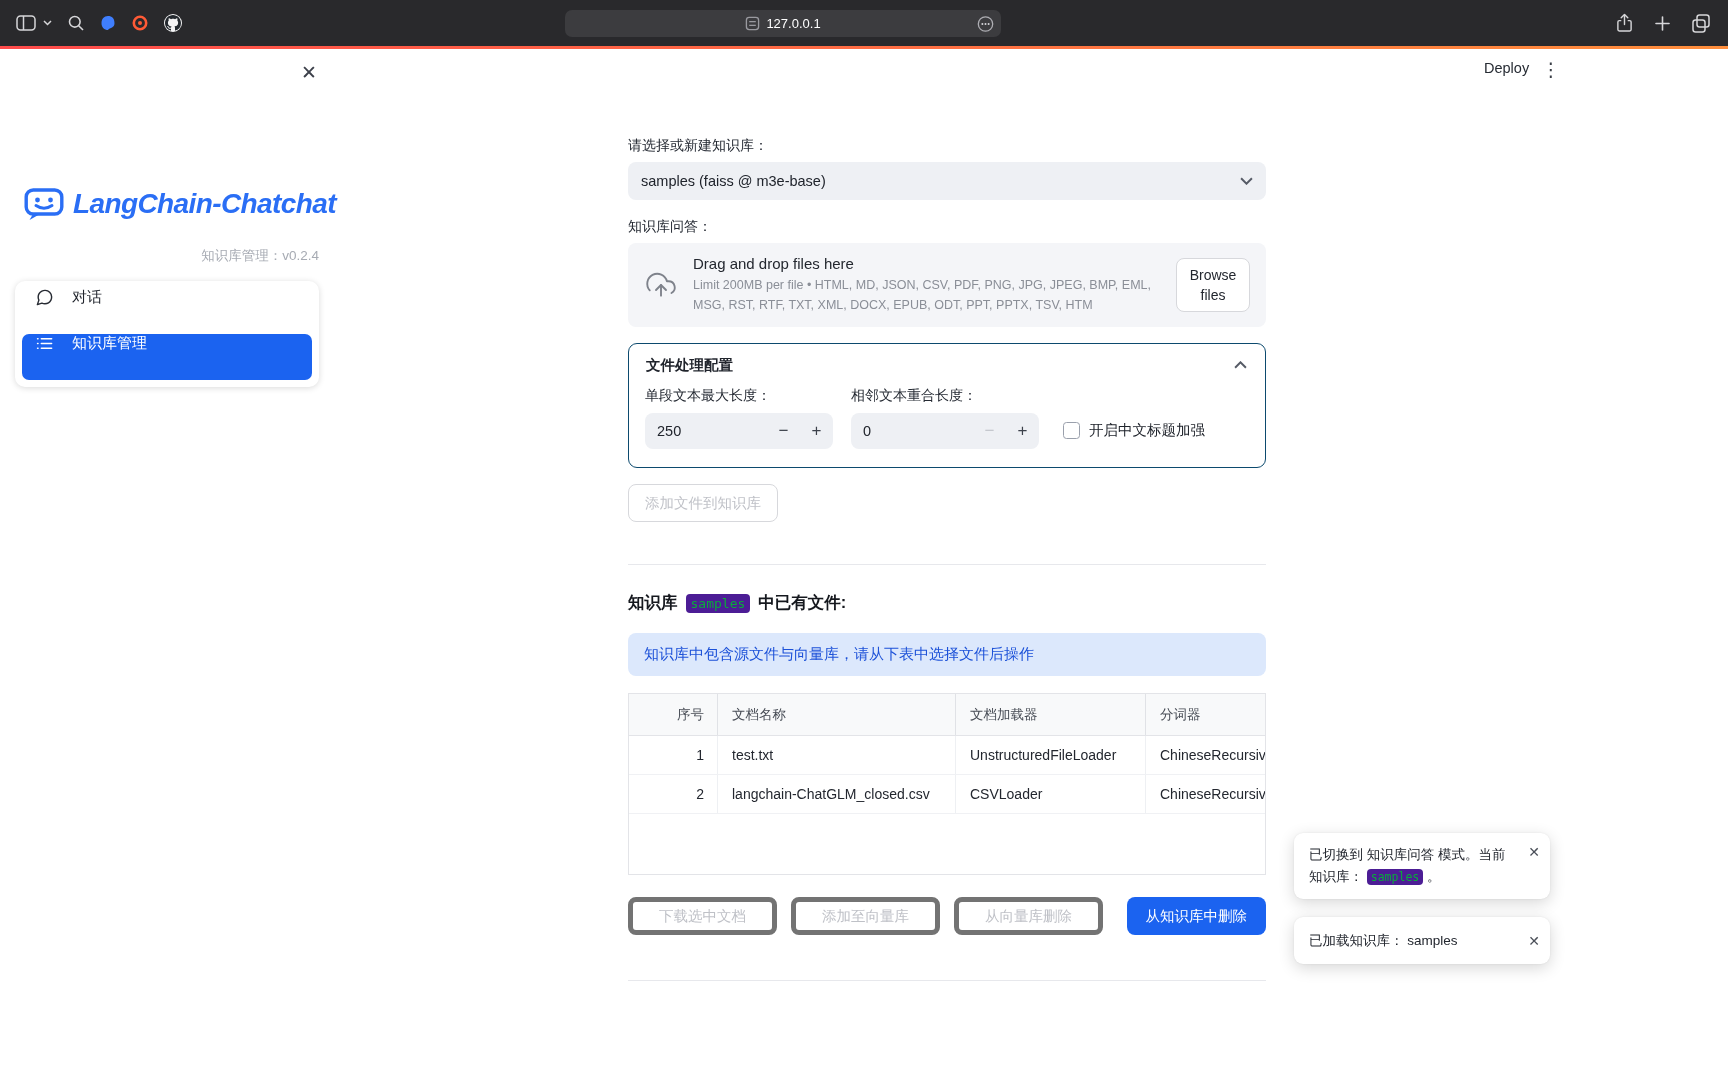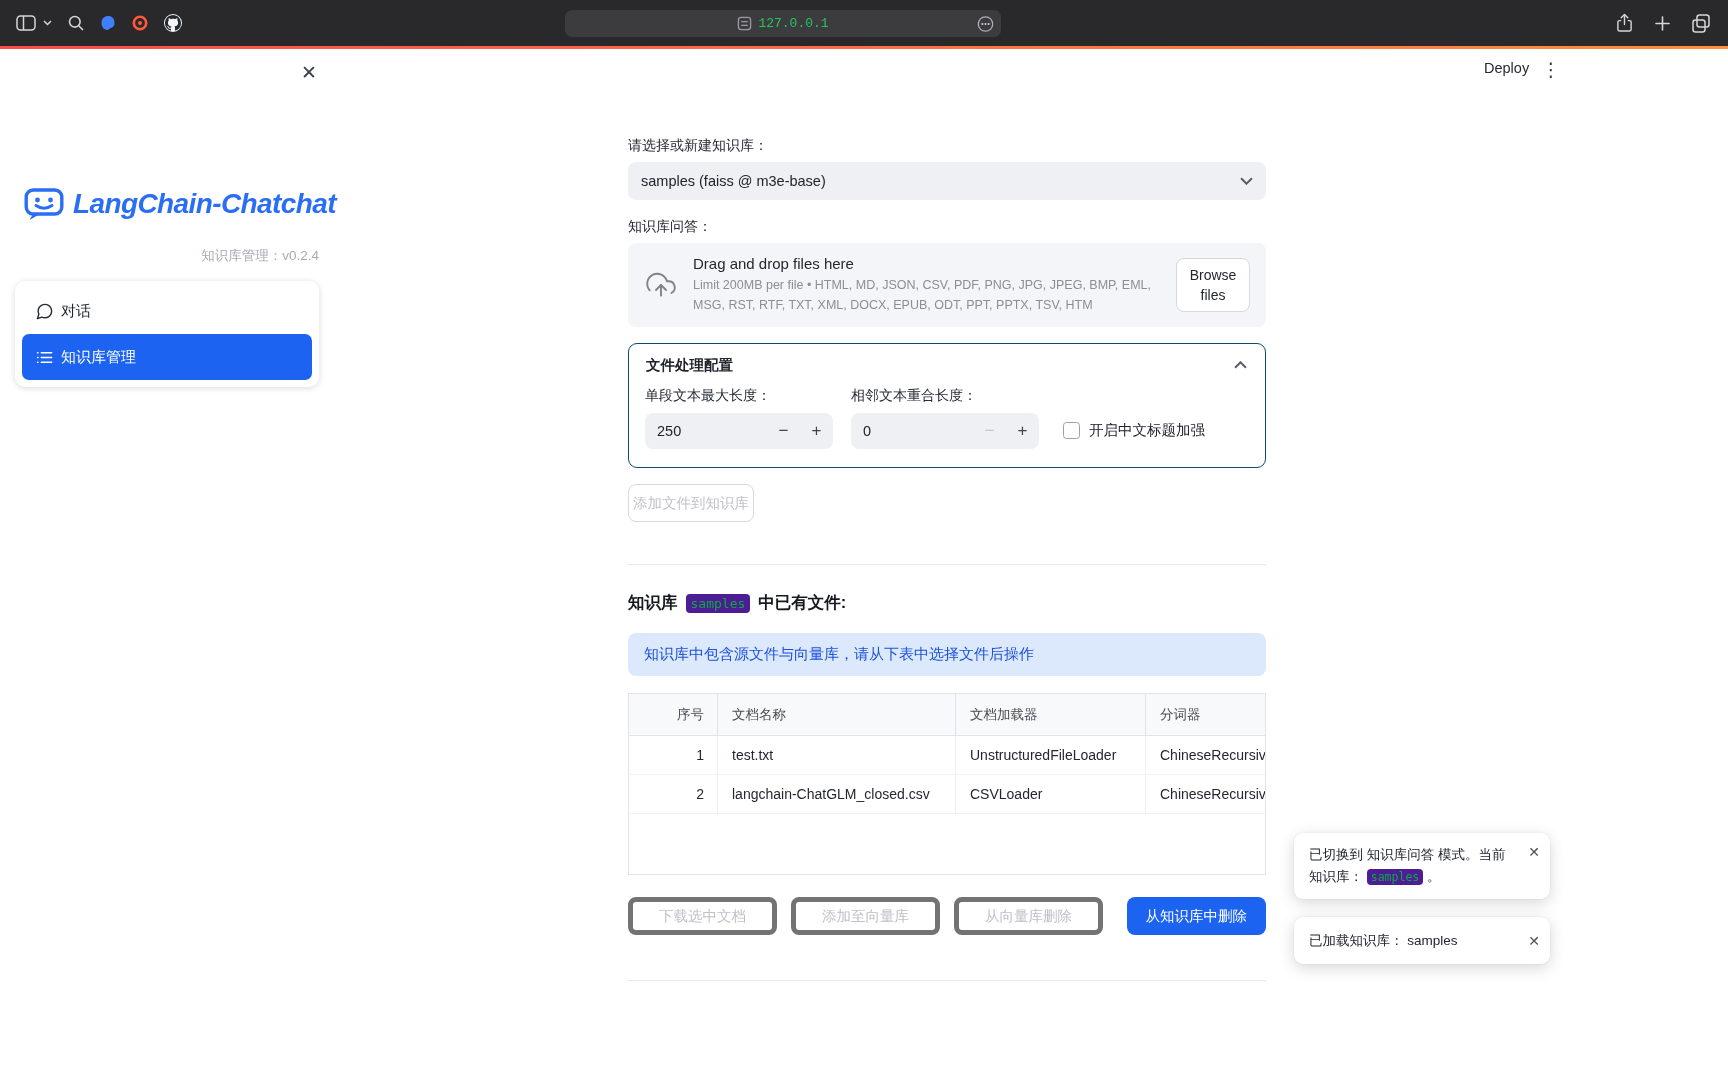--- a/index.html
+++ b/index.html
@@ -15,35 +15,35 @@
   svg{display:block;}
 
   
   .chrome{position:absolute;top:0;left:0;width:100%;height:46px;background:#29292c;z-index:10;}
   .chrome-left{position:absolute;left:16px;top:0;height:46px;display:flex;align-items:center;gap:16px;}
   .chrome-right{position:absolute;right:18px;top:0;height:46px;display:flex;align-items:center;gap:22px;}
   .chrome .icon-btn{display:flex;align-items:center;justify-content:center;cursor:pointer;}
   .toggle-group{display:flex;align-items:center;gap:7px;}
   .url-bar{
     position:absolute;left:565px;top:10px;width:436px;height:27px;background:#3c3c3f;border-radius:7px;
-    color:#22c55e;font-size:13px;display:flex;align-items:center;justify-content:center;gap:6px;cursor:text;font-family:Liberation Mono, monospace;
+    color:#ffffff;font-size:13px;display:flex;align-items:center;justify-content:center;gap:6px;cursor:text;
   }
   .ellipsis-btn{position:absolute;right:7px;top:50%;transform:translateY(-50%);}
   .deco{position:absolute;top:46px;left:0;width:100%;height:3px;background:linear-gradient(90deg,#ff4b4b,#ff8e3c);z-index:9;}
 
   
   .sidebar{position:absolute;left:0;top:49px;width:334px;height:1031px;background:#fff;z-index:3;}
   .sb-close{position:absolute;top:11px;right:13px;width:24px;height:24px;display:flex;align-items:center;justify-content:center;
     font-size:19px;color:#3c404a;cursor:pointer;}
   .logo{position:absolute;top:138px;left:24px;display:flex;align-items:center;gap:9px;}
   .logo-text{font-size:28px;font-weight:700;font-style:italic;color:var(--logo);letter-spacing:-0.6px;white-space:nowrap;}
   .version{position:absolute;top:198px;right:15px;font-size:13.5px;color:#a7abb3;}
   .menu-card{position:absolute;top:232px;left:15px;width:304px;background:#fff;border-radius:10px;
     box-shadow:0 1px 6px rgba(0,0,0,.15);padding:7px;}
-  .menu-item{height:46px;border-radius:7px;display:flex;align-items:center;gap:7px;padding:0 13px;
+  .menu-item{height:46px;border-radius:7px;display:flex;align-items:flex-start;gap:18px;padding:0 13px;
     font-size:15px;color:#20242c;cursor:pointer;}
   .menu-item.active{background:var(--primary);color:#fff;}
 
   
   .deploy{position:absolute;top:60px;left:1484px;font-size:14.5px;color:#262b33;cursor:pointer;z-index:2;}
   .kebab{position:absolute;top:58px;left:1540px;width:22px;height:22px;display:flex;align-items:center;justify-content:center;
     font-size:19px;color:#3a3f47;cursor:pointer;z-index:2;letter-spacing:0;}
 
   
   .main{position:absolute;left:628px;top:49px;width:638px;z-index:1;}
@@ -70,21 +70,21 @@
   .num-input{width:188px;height:36px;background:#eef0f4;border-radius:8px;display:flex;align-items:center;overflow:hidden;}
   .num-val{flex:1;padding-left:12px;font-size:14.5px;color:#20242c;}
   .step{width:33px;height:100%;display:flex;align-items:center;justify-content:center;font-size:17px;color:#3c414b;
     background:none;border:none;cursor:pointer;font-family:inherit;}
   .step.disabled{color:#c3c6cc;}
   .checkbox-ctl{padding-top:25px;margin-left:6px;}
   .cb-row{display:flex;align-items:center;gap:9px;height:36px;cursor:pointer;}
   .cb-box{width:17px;height:17px;border:1.6px solid #9aa0ac;border-radius:3.5px;background:#fff;flex:none;}
   .cb-label{font-size:14.5px;color:#20242c;}
 
-  .add-btn{margin-top:16px;height:38px;padding:0 4px;background:#fff;border:1px solid #d7d8dc;border-radius:8px;
+  .add-btn{margin-top:16px;height:38px;padding:0 16px;background:#fff;border:1px solid #d7d8dc;border-radius:8px;
     font-size:14.5px;color:#c0c2c8;display:inline-flex;align-items:center;font-family:inherit;}
   .divider{border:none;border-top:1px solid #e7e8ec;margin:42px 0 0;}
   .kb-heading{margin-top:27px;font-size:16.5px;font-weight:700;color:#15181e;display:flex;align-items:center;gap:8px;}
   .inline-code{font-family:"DejaVu Sans Mono","Liberation Mono",monospace;font-size:13px;color:var(--green);
     background:#4c1d95;padding:2px 5px;border-radius:4px;font-weight:400;}
   .infobox{margin-top:19px;background:var(--info-bg);border-radius:8px;height:43px;display:flex;align-items:center;
     padding:0 16px;font-size:15px;color:var(--info-text);}
 
   .table{margin-top:17px;width:638px;height:182px;border:1px solid #e3e4e8;overflow:hidden;position:relative;background:#fff;}
   .t-inner{width:724px;}

